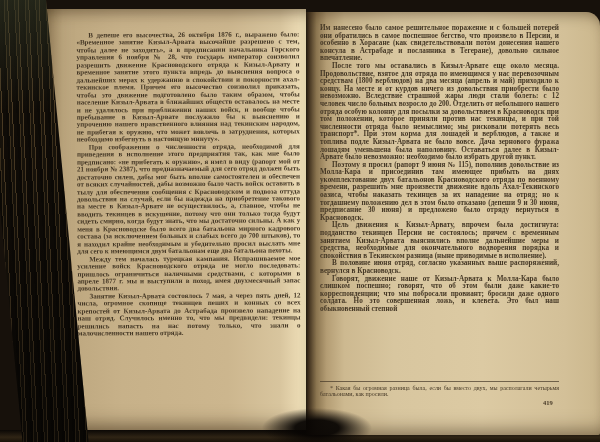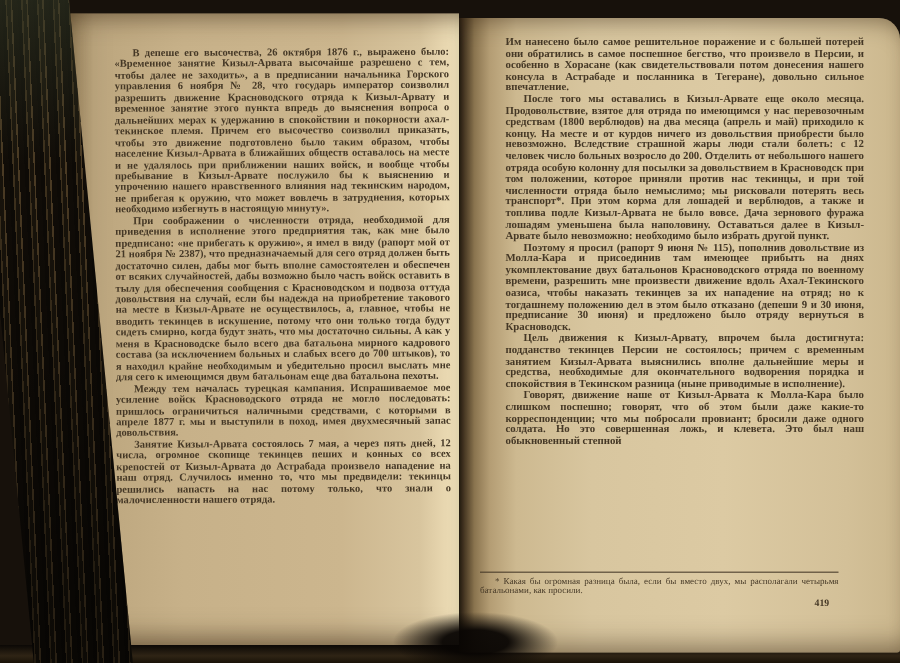--- a/index.html
+++ b/index.html
@@ -26,21 +26,21 @@
   .page-right{left:306px;top:12px;width:294px;height:423px;border-radius:0 14px 2px 0;
     background:linear-gradient(90deg,#211a10 0%,var(--gutter-shadow,#4a3a25) 1.2%,#8a744f 3.5%,#b49d74 7%,#cdb990 13%,var(--paper-right,#d8c69f) 30%,#dccaa3 60%,#d3c098 88%,#cbb78d 100%);
     box-shadow:inset 0 12px 14px -10px rgba(56,38,18,.5),
                inset 0 -16px 18px -12px rgba(56,38,18,.55);}
   .spine-shadow{position:absolute;left:262px;top:408px;width:110px;height:40px;z-index:4;
     background:radial-gradient(closest-side,rgba(8,5,3,.95) 40%,rgba(8,5,3,0));}
   .text{position:absolute;z-index:2;color:var(--ink,#453826);text-align:justify;font-weight:bold;}
   .text p{margin:0;text-indent:12px;}
   .text p.no-indent{text-indent:0;}
   .left-text{left:77px;top:32px;width:223px;font-size:7px;line-height:7.45px;transform:rotate(-0.25deg);}
-  .right-text{left:337px;top:25px;width:239px;font-size:7.2px;line-height:7.6px;}
+  .right-text{left:320px;top:25px;width:239px;font-size:7.2px;line-height:7.6px;}
   .page-number{position:absolute;z-index:2;font-size:6.5px;font-weight:bold;color:var(--ink,#453826);}
   .page-number.left{left:64px;top:401px;}
   .page-number.right{left:543px;top:399px;}
   .footnote{position:absolute;z-index:2;left:320px;top:381px;width:239px;color:var(--ink,#453826);}
   .footnote-rule{width:100%;height:1px;background:rgba(69,56,38,.7);margin-bottom:2.5px;}
   .footnote-text{font-size:6px;line-height:6.9px;text-align:justify;text-indent:10px;}
 </style>
 </head>
 <body>
 
@@ -59,20 +59,21 @@
     <p>Между тем началась турецкая кампания. Испрашиваемое мое усиление войск Красноводского отряда не могло последовать: пришлось ограничиться наличными средствами, с которыми в апреле 1877 г. мы и выступили в поход, имея двухмесячный запас довольствия.</p>
     <p>Занятие Кизыл-Арвата состоялось 7 мая, а через пять дней, 12 числа, огромное скопище текинцев пеших и конных со всех крепостей от Кизыл-Арвата до Астрабада произвело нападение на наш отряд. Случилось именно то, что мы предвидели: текинцы решились напасть на нас потому только, что знали о малочисленности нашего отряда.</p>
   </div>
   <div class="page-number left">418</div>
 
   <div class="text right-text">
     <p class="no-indent">Им нанесено было самое решительное поражение и с большей потерей они обратились в самое поспешное бегство, что произвело в Персии, и особенно в Хорасане (как свидетельствовали потом донесения нашего консула в Астрабаде и посланника в Тегеране), довольно сильное впечатление.</p>
     <p>После того мы оставались в Кизыл-Арвате еще около месяца. Продовольствие, взятое для отряда по имеющимся у нас перевозочным средствам (1800 верблюдов) на два месяца (апрель и май) приходило к концу. На месте и от курдов ничего из довольствия приобрести было невозможно. Вследствие страшной жары люди стали болеть: с 12 человек число больных возросло до 200. Отделить от небольшого нашего отряда особую колонну для посылки за довольствием в Красноводск при том положении, которое приняли против нас текинцы, и при той численности отряда было немыслимо; мы рисковали потерять весь транспорт*. При этом корма для лошадей и верблюдов, а также и топлива подле Кизыл-Арвата не было вовсе. Дача зернового фуража лошадям уменьшена была наполовину. Оставаться далее в Кизыл-Арвате было невозможно: необходимо было избрать другой пункт.</p>
     <p>Поэтому я просил (рапорт 9 июня № 115), пополнив довольствие из Молла-Кара и присоединив там имеющее прибыть на днях укомплектование двух батальонов Красноводского отряда по военному времени, разрешить мне произвести движение вдоль Ахал-Текинского оазиса, чтобы наказать текинцев за их нападение на отряд; но к тогдашнему положению дел в этом было отказано (депеши 9 и 30 июня, предписание 30 июня) и предложено было отряду вернуться в Красноводск.</p>
     <p>Цель движения к Кизыл-Арвату, впрочем была достигнута: подданство текинцев Персии не состоялось; причем с временным занятием Кизыл-Арвата выяснились вполне дальнейшие меры и средства, необходимые для окончательного водворения порядка и спокойствия в Текинском разница (ныне приводимые в исполнение).</p>
+    <p>В половине июня отряд, согласно указанных выше распоряжений, вернулся в Красноводск.</p>
     <p>Говорят, движение наше от Кизыл-Арвата к Молла-Кара было слишком поспешно; говорят, что об этом были даже какие-то корреспонденции; что мы побросали провиант; бросили даже одного солдата. Но это совершенная ложь, и клевета. Это был наш обыкновенный степной</p>
   </div>
 
   <div class="footnote">
     <div class="footnote-rule"></div>
     <div class="footnote-text">* Какая бы огромная разница была, если бы вместо двух, мы располагали четырьмя батальонами, как просили.</div>
   </div>
   <div class="page-number right">419</div>
 
   <div class="spine-shadow"></div>

